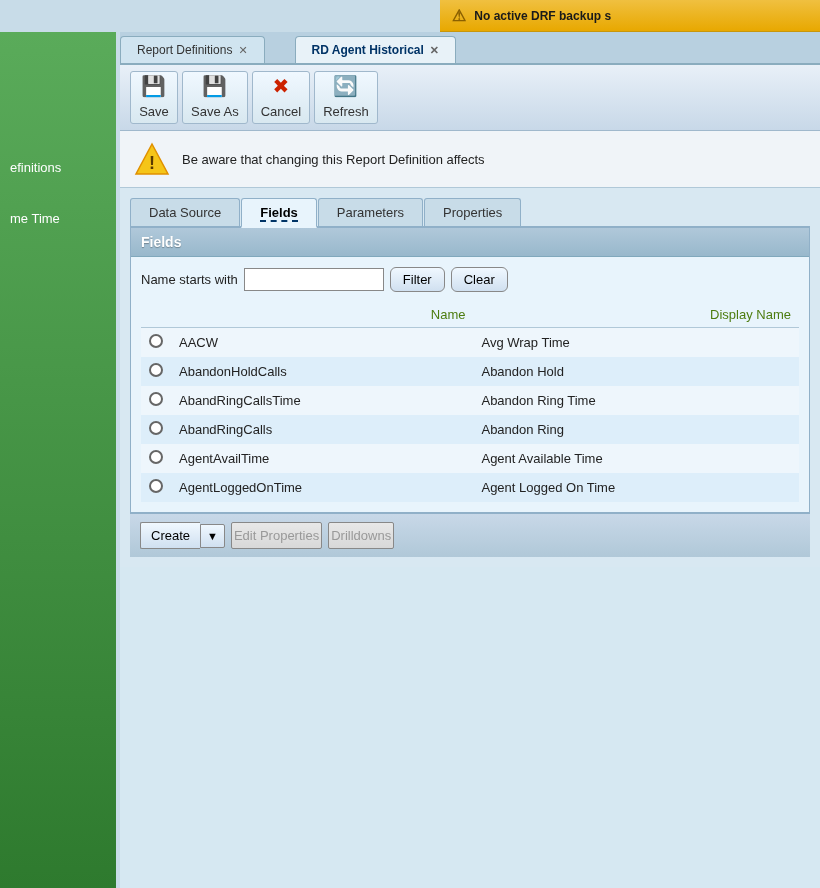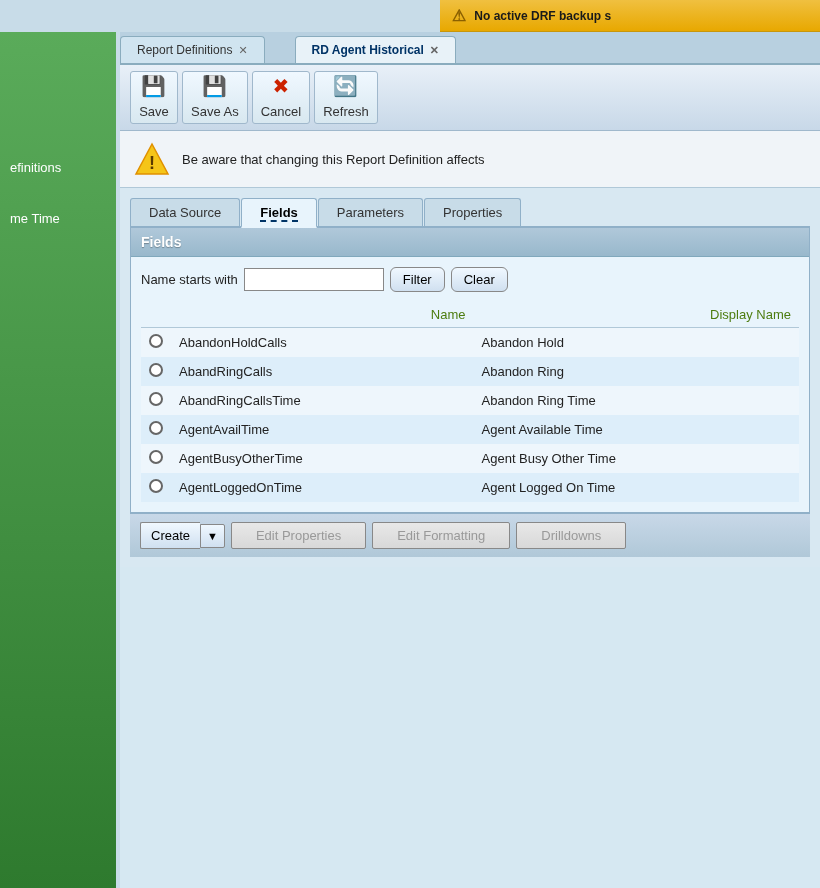--- a/index.html
+++ b/index.html
@@ -277,21 +277,21 @@
     .bottom-bar {
       background: linear-gradient(to bottom, #c8d8e8, #b0c8d8);
       border-top: 1px solid #90b0c8;
       padding: 8px 10px;
       display: flex;
       align-items: center;
       gap: 6px;
       margin-top: 0;
     }
     .bottom-btn {
-      padding: 5px 24px;
+      padding: 5px 2px;
       background: linear-gradient(to bottom, #f0f8ff, #d0e0f0);
       border: 1px solid #888;
       cursor: pointer;
       font-size: 13px;
       border-radius: 2px;
       color: #222;
     }
     .bottom-btn.disabled {
       color: #999;
       background: linear-gradient(to bottom, #e8e8e8, #d8d8d8);
@@ -406,70 +406,69 @@
 
       <table class="fields-table">
         <thead>
           <tr>
             <th style="width:30px;"></th>
             <th>Name</th>
             <th>Display Name</th>
           </tr>
         </thead>
         <tbody id="fields-tbody">
+        <tr>
+      <td class="radio-cell">
+        <span class="fake-radio"></span>
+      </td>
+      <td>AACW</td>
+      <td>Avg Wrap Time</td>
+    </tr>
             <tr>
       <td class="radio-cell">
         <span class="fake-radio"></span>
       </td>
       <td>AbandonHoldCalls</td>
       <td>Abandon Hold</td>
     </tr>
             <tr>
       <td class="radio-cell">
         <span class="fake-radio"></span>
       </td>
+      <td>AbandRingCallsTime</td>
+      <td>Abandon Ring Time</td>
+    </tr>
+            <tr>
+      <td class="radio-cell">
+        <span class="fake-radio"></span>
+      </td>
       <td>AbandRingCalls</td>
       <td>Abandon Ring</td>
     </tr>
             <tr>
       <td class="radio-cell">
         <span class="fake-radio"></span>
       </td>
-      <td>AbandRingCallsTime</td>
-      <td>Abandon Ring Time</td>
-    </tr>
-            <tr>
-      <td class="radio-cell">
-        <span class="fake-radio"></span>
-      </td>
       <td>AgentAvailTime</td>
       <td>Agent Available Time</td>
-    </tr>
-            <tr>
-      <td class="radio-cell">
-        <span class="fake-radio"></span>
-      </td>
-      <td>AgentBusyOtherTime</td>
-      <td>Agent Busy Other Time</td>
     </tr>
             <tr>
       <td class="radio-cell">
         <span class="fake-radio"></span>
       </td>
       <td>AgentLoggedOnTime</td>
       <td>Agent Logged On Time</td>
     </tr>
           </tbody>
       </table>
     </div>
 
     <div class="bottom-bar">
       <div class="create-btn-wrap">
         <button class="create-btn-main">Create</button>
         <button class="create-btn-arrow">▼</button>
       </div>
       <button class="bottom-btn disabled">Edit Properties</button>
-      <button class="bottom-btn disabled">Edit Formatting</button>
       <button class="bottom-btn disabled">Drilldowns</button>
     </div>
 
   </div>
 </div>
 
 </body></html>

